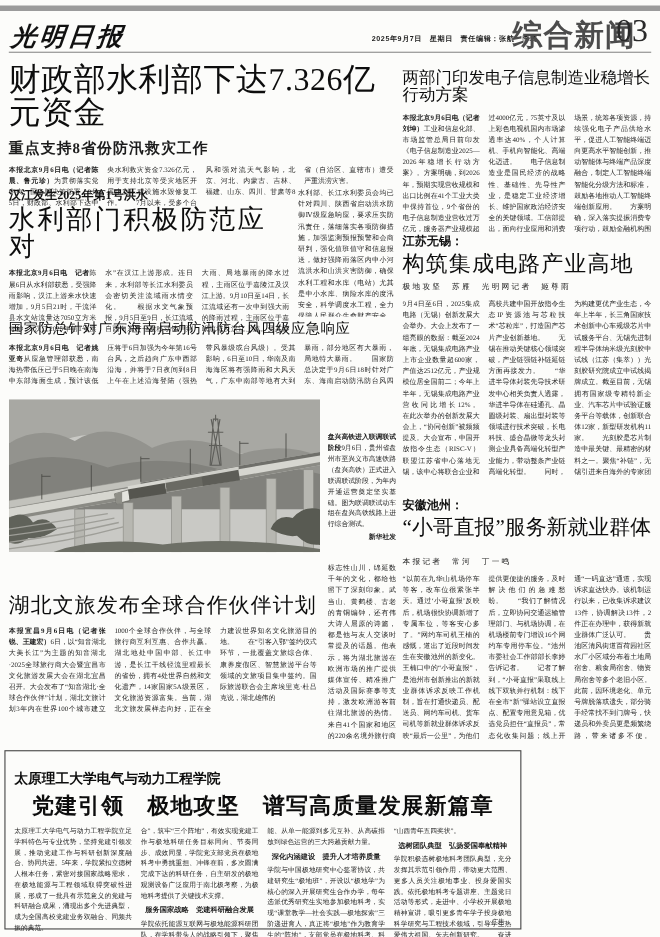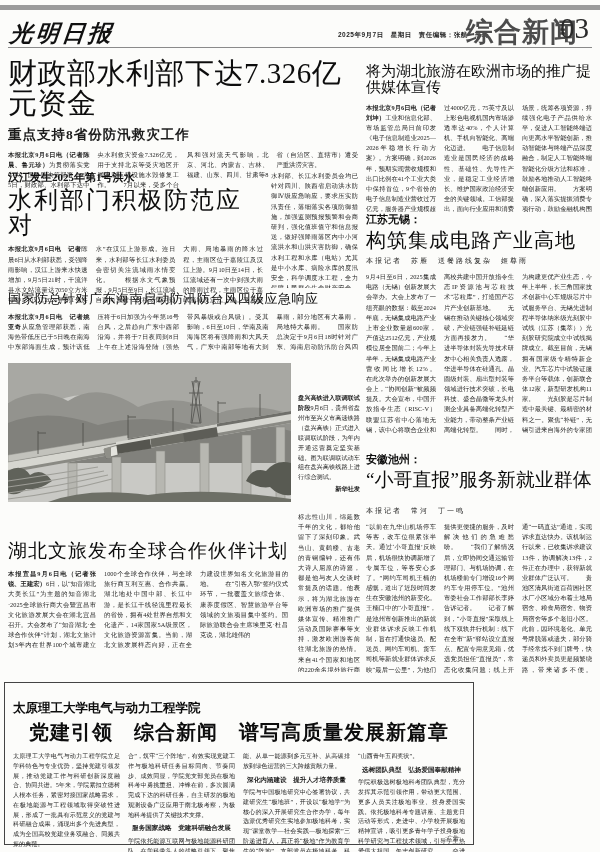--- a/index.html
+++ b/index.html
@@ -145,43 +145,43 @@
 
   <div class="abs" style="left:8px;top:541px;width:280px;">
     <div class="headline" style="font-size:19px;letter-spacing:1px;">湖北文旅发布全球合作伙伴计划</div>
     <div class="body-text cols-3" style="margin-top:8px;height:100px;">
       <span class="lead">本报宜昌9月6日电（记者张锐、王建宏）</span><span>6日，以“知音湖北　大美长江”为主题的知音湖北·2025全球旅行商大会暨宜昌市文化旅游发展大会在湖北宜昌召开。大会发布了“知音湖北·全球合作伙伴”计划，湖北文旅计划3年内在世界100个城市建立1000个全球合作伙伴，与全球旅行商互利互惠、合作共赢。　　湖北地处中国中部、长江中游，是长江干线径流里程最长的省份，拥有4处世界自然和文化遗产，14家国家5A级景区，文化旅游资源富集。当前，湖北文旅发展样态向好，正在全力建设世界知名文化旅游目的地。　　在“引客入鄂”签约仪式环节，一批覆盖文旅综合体、康养度假区、智慧旅游平台等领域的文旅项目集中签约。国际旅游联合会主席埃里克·杜吕克说，湖北雄伟的</span>
     </div>
   </div>
   <div class="abs sidebar-col" style="left:298px;top:512px;width:62px;height:160px;">标志性山川，绵延数千年的文化，都给他留下了深刻印象。武当山、黄鹤楼、古老的青铜编钟，还有伟大诗人屈原的诗篇，都是他与友人交谈时常提及的话题。他表示，将为湖北旅游在欧洲市场的推广提供媒体宣传、精准推广活动及国际赛事等支持，激发欧洲游客前往湖北旅游的热情。　　来自41个国家和地区的220余名境外旅行商和各界代表共600余人齐聚盛会。</div>
 
   <div class="abs" style="left:366px;top:64px;width:226px;">
-    <div class="headline" style="font-size:15px;">将为湖北旅游在欧洲市场的推广提供媒体宣传</div>
+    <div class="headline" style="font-size:15px;">两部门印发电子信息制造业稳增长行动方案</div>
     <div class="body-text cols-3" style="margin-top:7px;height:115px;">
       <span class="lead">本报北京9月6日电（记者刘坤）</span><span>工业和信息化部、市场监管总局日前印发《电子信息制造业2025—2026年稳增长行动方案》。方案明确，到2026年，预期实现营收规模和出口比例在41个工业大类中保持首位，9个省份的电子信息制造业营收过万亿元，服务器产业规模超过4000亿元，75英寸及以上彩色电视机国内市场渗透率达40%，个人计算机、手机向智能化、高端化迈进。　　电子信息制造业是国民经济的战略性、基础性、先导性产业，是稳定工业经济增长、维护国家政治经济安全的关键领域。工信部提出，面向行业应用和消费场景，统筹各项资源，持续强化电子产品供给水平，促进人工智能终端迈向更高水平智能创新，推动智能体与终端产品深度融合，制定人工智能终端智能化分级方法和标准，鼓励各地推动人工智能终端创新应用。　　方案明确，深入落实提振消费专项行动，鼓励金融机构围绕电子信息产品发展消费金融业务，强化技术和产品形态创新，挖掘手机、电脑、电视等传统电子产品消费，支持可穿戴设备在医疗、交通、教育、应急、健康等典型场景终端研发，培育壮大新增长点。</span>
     </div>
   </div>
 
   <div class="abs" style="left:366px;top:212px;width:226px;">
     <div class="kicker" style="font-size:11px;">江苏无锡：</div>
     <div class="headline" style="font-size:20px;margin-top:3px;letter-spacing:1px;">构筑集成电路产业高地</div>
-    <div class="byline" style="margin-top:5px;">本报记者　苏雁　送餐路线复杂　姬尊雨</div>
+    <div class="byline" style="margin-top:5px;">极地攻坚　苏雁　光明网记者　姬尊雨</div>
     <div class="body-text cols-3" style="margin-top:6px;height:172px;">9月4日至6日，2025集成电路（无锡）创新发展大会举办。大会上发布了一组亮眼的数据：截至2024年底，无锡集成电路产业上市企业数量超600家，产值达2512亿元，产业规模位居全国前二；今年上半年，无锡集成电路产业营收同比增长12%。　　在此次举办的创新发展大会上，“协同创新”被频频提及。大会宣布，中国开放指令生态（RISC-V）联盟江苏省中心落地无锡，该中心将联合企业和高校共建中国开放指令生态IP资源池与芯粒技术“芯粒库”，打造国产芯片产业创新基地。　　无锡在推动关键核心领域突破，产业链强链补链延链方面再接发力。　　“华进半导体封装先导技术研发中心相关负责人透露，华进半导体在硅通孔、晶圆级封装、扇出型封装等领域进行技术突破，长电科技、盛合晶微等龙头封测企业具备高端化转型产业能力，带动整条产业链高端化转型。　　同时，为构建更优产业生态，今年上半年，长三角国家技术创新中心车规级芯片中试服务平台、无锡先进制程半导体纳米级光刻胶中试线（江苏（集萃））光刻胶研究院成立中试线揭牌成立。截至目前，无锡拥有国家级专精特新企业、汽车芯片中试验证服务平台等载体，创新联合体12家，新型研发机构11家。　　光刻胶是芯片制造中最关键、最精密的材料之一。聚焦“补链”，无锡引进来自海外的专家团队，建成覆盖先进制程高端纳米级光刻胶中试线，具备高端光刻胶的研发、检测及产业化适配的全链条能力。作为新型研发机构，面向相关企业开放，赋能半导体设备与关键零部件领域研究。　　无锡还深挖“产业集群+特色园区”建设，在全市范围内建设了13个集成电路特色园区。“产业园在不同阶段，先行形成了多个示范项目和人才，把有限资源用在最需要的项目上。”无锡国家集成电路设计基地有限公司相关负责人表示，运营方实现了园内100%客户聚焦集成电路装备及零部件企业，“上下楼就是上下游”在此成为现实。　　搭平台、聚人才、建园区——一条集成电路产业高质量发展的路径逐渐成形。面向未来，无锡将集聚更多创新力量和战略储备。</div>
   </div>
 
   <div class="abs" style="left:366px;top:452px;width:226px;">
     <div class="kicker" style="font-size:11px;">安徽池州：</div>
     <div class="headline" style="font-size:19px;margin-top:3px;">“小哥直报”服务新就业群体</div>
     <div class="byline" style="margin-top:16px;">本报记者　常河　丁一鸣</div>
     <div class="body-text cols-3" style="margin-top:6px;height:158px;">“以前在九华山机场停车等客，改车位很紧张半天。通过‘小哥直报’反映后，机场很快协调新增了专属车位，等客安心多了。”网约车司机王楠的感慨，道出了近段时间发生在安徽池州的新变化。　　王楠口中的“小哥直报”，是池州市创新推出的新就业群体诉求反映工作机制，旨在打通快递员、配送员、网约车司机、货车司机等新就业群体诉求反映“最后一公里”，为他们提供更便捷的服务，及时解决他们的急难愁盼。　　“我们了解情况后，立即协同交通运输管理部门、与机场协调，在机场楼前专门增设16个网约车专用停车位。”池州市委社会工作部部长李婷告诉记者。　　记者了解到，“小哥直报”采取线上线下双轨并行机制：线下在全市“新”驿站设立直报点、配置专用意见箱，优选党员担任“直报员”，常态化收集问题；线上开通“一码直达”通道，实现诉求直达快办。该机制运行以来，已收集诉求建议13件，协调解决13件，2件正在办理中，获得新就业群体广泛认可。　　贵池区清风街道百荷园社区水厂小区域分布着土地局宿舍、粮食局宿舍、物资局宿舍等多个老旧小区。此前，因环境老化、单元号牌脱落或遗失，部分骑手经常找不到门牌号，快递员和外卖员更是频繁绕路，带来诸多不便。　　针对骑手反映的“老旧小区楼栋标识不清、送餐路线复杂”问题，池州市委社会工作部联动贵池区委社会工作部、市“小个专”（网约配送）综合党委、市物业行业党委大力推动“骑手友好小区”建设，为全胜各区域100余个单元楼统一更换清晰醒目的楼栋号牌并加装反光标识，绘制“骑手友好地图”，清晰标注小区楼栋单元分布情况，以及药房、饭店、公共厕所等便民地点，并规划了40余个“骑手友好车位”，帮助骑手们优化送餐路线，提升工作效率。　　此外，池州市委社会工作部还协调各县区（园区）加大城区“新”驿站建设力度，优化服务功能。东至县按照统一规范，为新就业群体配备休息座椅、饮用水、应急药箱、充电设备等基础设施。</div>
   </div>
 
   <div class="ad-box">
     <div class="ad-org">太原理工大学电气与动力工程学院</div>
-    <div class="ad-headline">党建引领　综合新闻　谱写高质量发展新篇章</div>
+    <div class="ad-headline">党建引领　极地攻坚　谱写高质量发展新篇章</div>
     <div class="ad-cols">
       <div class="ad-col">
         <span>太原理工大学电气与动力工程学院立足学科特色与专业优势，坚持党建引领发展，推动党建工作与科研创新深度融合、协同共进。5年来，学院紧扣立德树人根本任务，紧密对接国家战略需求，在极地能源与工程领域取得突破性进展，形成了一批具有示范意义的党建与科研融合成果，涌现出多个先进典型，成为全国高校党建业务双融合、同频共振的典范。</span>
         <div class="ad-subhead">筑牢思想根基　打造党建特色品牌</div>
         <span>学院党委高度重视思想政治建设，精心构建“党委中心组领学、党支部研学、党员自学”三级学习体系，扎实推进理论学习走深走实，不断引导党员干部筑牢信仰之基、补足精神之钙。　　学院电气第二研究生党支部作为第二批全国高校“百个研究生样板党支部”，始终坚持党建引领、科研攻坚、极地报国”的融合路径，着力打造特色党建品牌，形成“1633”工作法，即以“1个引领”为核心，实施“四个举措”，深化“三个融</span>
       </div>
       <div class="ad-col">
         <span>合”，筑牢“三个阵地”，有效实现党建工作与极地科研任务目标同向、节奏同步、成效同显，学院党支部党员在极地科考中勇挑重担、冲锋在前，多次圆满完成下达的科研任务，自主研发的极地观测设备广泛应用于南北极考察，为极地科考提供了关键技术支撑。</span>
         <div class="ad-subhead">服务国家战略　党建科研融合发展</div>
         <span>学院依托能源互联网与极地能源科研团队，在学科带头人的战略引领下，聚焦极地极端环境下的能源供给、装备研究与系统管控等关键技术问题，开展跨学科、跨领域的协同攻关。党支部牵头组建“党员科研攻坚小组”，全力推动极地清洁能源、低温燃料电池、极地观测标准装备的自主研发与推广应用。　　2024年，学院主导编制的《南极清洁能源利用技术十二年发展纲要》英文版面向全球发布，为极地清洁能源利用关键技术提供了方向指导。学院自主研发的“风—光—氢—储—荷一体”新能源系统在南极泰山站成功运行，为我国极地科考能源供给实现从burning补给到自主供给</span>

